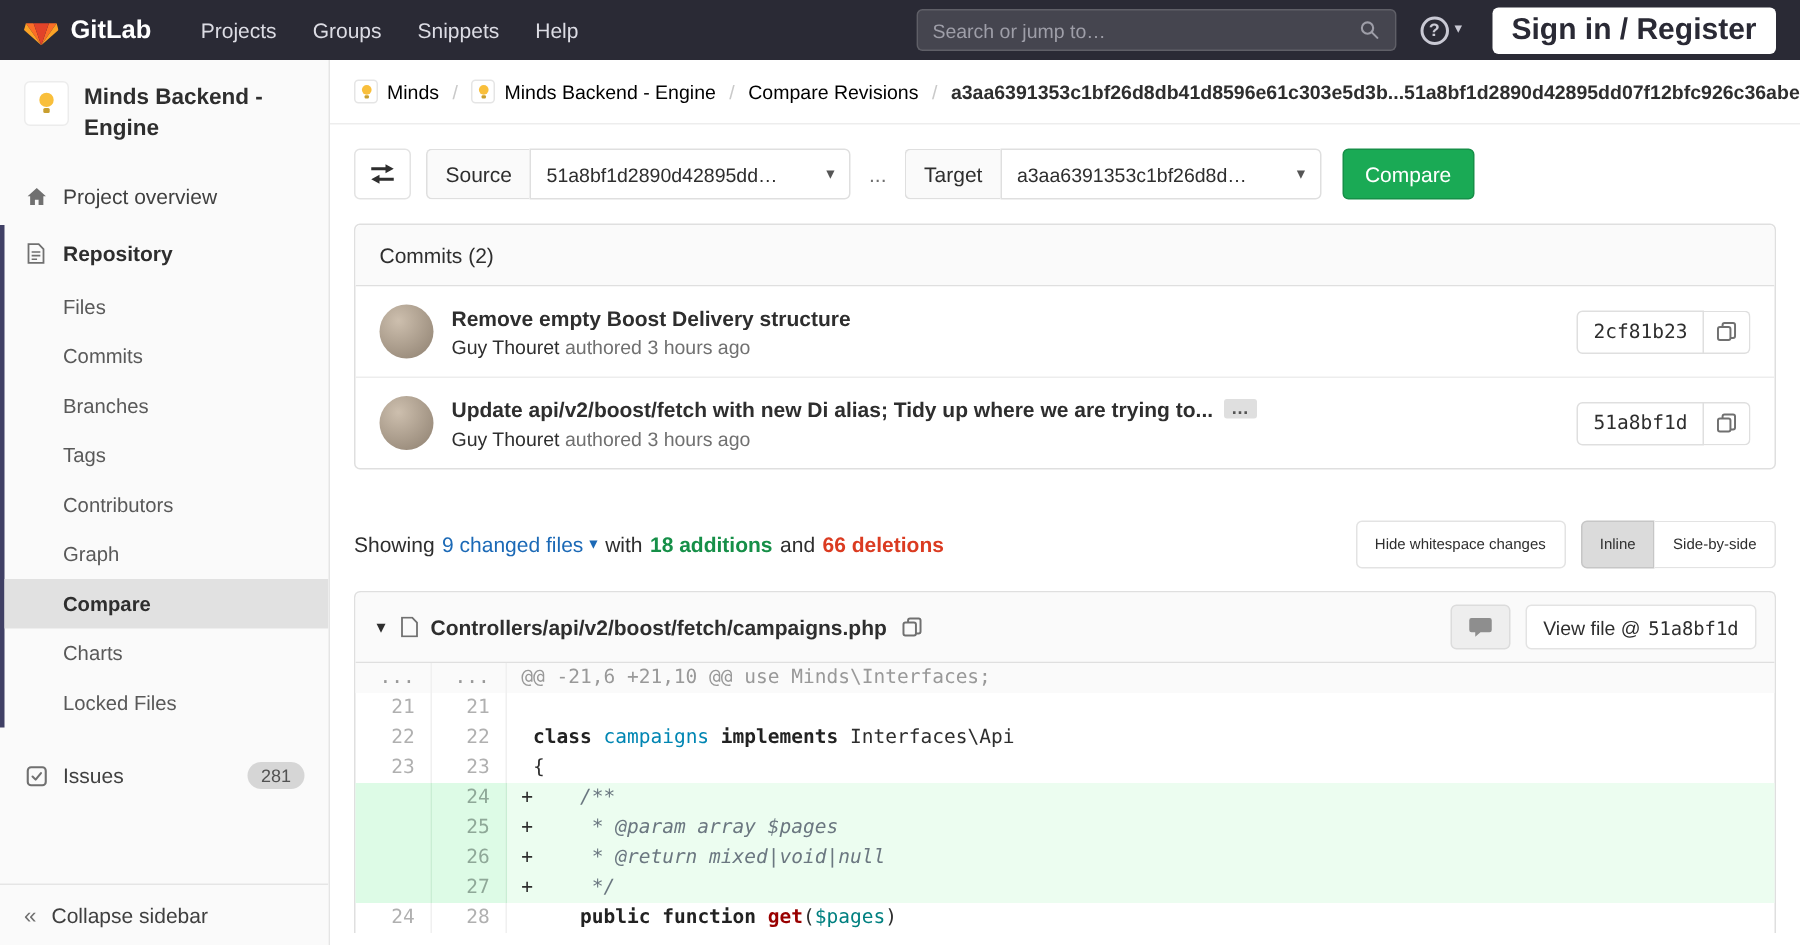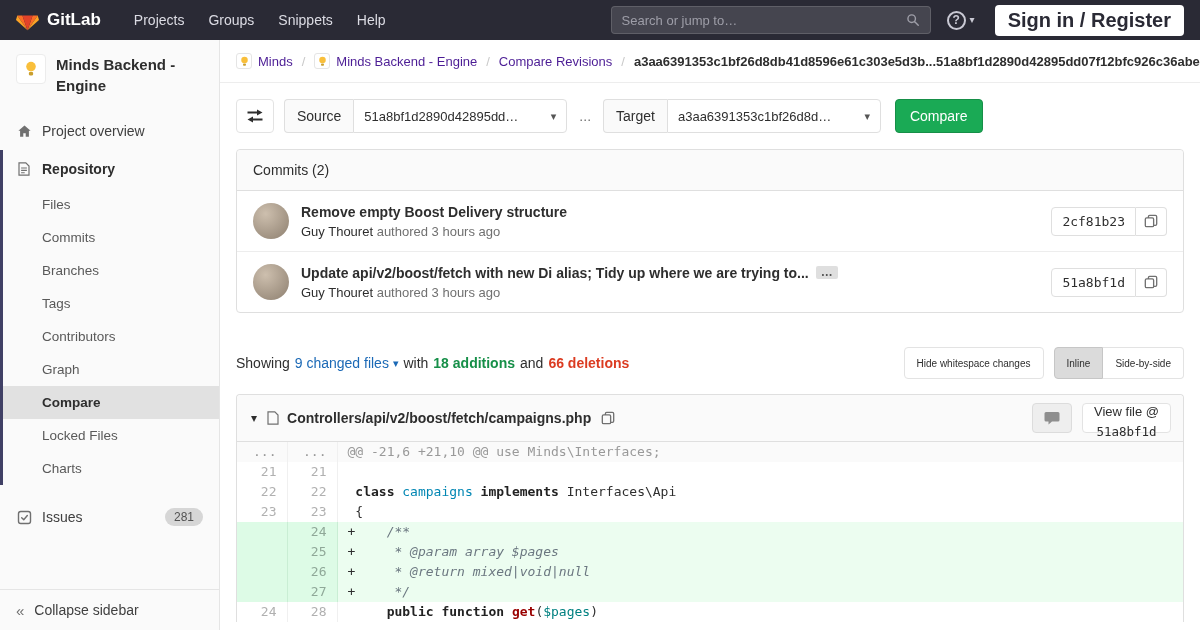--- a/index.html
+++ b/index.html
@@ -38,21 +38,21 @@
   .sub-item { padding: 9px 16px 9px 39px; font-size: 13.5px; color: #595959; cursor: pointer; }
   .sub-item.active { background: #e1e1e1; font-weight: 700; color: #2e2e2e; }
   .issues-item { margin-top: 12px; }
   .count-badge { margin-left: auto; background: #d6d6d6; border-radius: 9px; font-size: 12px; padding: 2px 9px; color: #525252; }
   .collapse-row { position: absolute; bottom: 0; left: 0; right: 0; border-top: 1px solid #e5e5e5; padding: 12px 16px; display: flex; gap: 10px; align-items: center; color: #404040; cursor: pointer; background: #fafafa; font-size: 14px; }
   .collapse-glyph { color: #707070; font-size: 15px; line-height: 1; }
 
   
   .main { flex: 1; overflow: hidden; background: #fff; min-width: 0; }
   .breadcrumbs { display: flex; align-items: center; padding: 13px 16px; border-bottom: 1px solid #ededed; font-size: 13px; color: #707070; white-space: nowrap; overflow: hidden; }
-  .crumb { display: inline-flex; align-items: center; gap: 6px; cursor: pointer; color: #4c1d95; }
+  .crumb { display: inline-flex; align-items: center; gap: 6px; cursor: pointer; color: #000000; }
   .crumb-avatar { width: 16px; height: 16px; border-radius: 3px; border: 1px solid #e5e5e5; background: #fff; display: inline-flex; align-items: center; justify-content: center; flex-shrink: 0; }
   .crumb-sep { margin: 0 9px; color: #c9c9c9; }
   .crumb.current { color: #2e2e2e; font-weight: 600; cursor: default; }
 
   .compare-form { display: flex; align-items: center; padding: 16px; gap: 10px; }
   .icon-btn { background: #fff; border: 1px solid #e3e3e3; border-radius: 4px; height: 34px; min-width: 38px; display: flex; align-items: center; justify-content: center; cursor: pointer; }
   .input-group { display: flex; align-items: stretch; height: 34px; }
   .ig-addon { background: #fafafa; border: 1px solid #dfdfdf; border-right: none; border-radius: 4px 0 0 4px; padding: 0 12px; display: flex; align-items: center; font-size: 14px; color: #2e2e2e; }
   .ig-dropdown { background: #fff; border: 1px solid #dfdfdf; border-radius: 0 4px 4px 0; width: 214px; padding: 0 10px; display: flex; align-items: center; justify-content: space-between; font-size: 13px; color: #2e2e2e; cursor: pointer; gap: 8px; }
   .chev-dark { color: #555; font-size: 11px; line-height: 1; }
@@ -88,21 +88,21 @@
   .btn-group .btn-default:last-child { border-radius: 0 4px 4px 0; border-left: none; }
   .btn-default.active { background: #dbdbdb; border-color: #c6c6c6; }
 
   .diff-card { margin: 0 16px; border: 1px solid #dfdfdf; border-bottom: none; border-radius: 4px 4px 0 0; }
   .diff-header { display: flex; align-items: center; gap: 8px; padding: 8px 12px; background: #fafafa; border-bottom: 1px solid #dfdfdf; border-radius: 4px 4px 0 0; }
   .caret-btn { cursor: pointer; font-size: 12px; color: #2e2e2e; padding: 0 2px; }
   .file-path { font-weight: 700; font-size: 14px; color: #2e2e2e; cursor: pointer; }
   .copy-icon-btn { background: none; border: none; cursor: pointer; display: flex; padding: 2px; }
   .diff-header-right { margin-left: auto; display: flex; gap: 10px; align-items: center; }
   .comment-btn { background: #eee; border: 1px solid #dcdcdc; border-radius: 4px; height: 30px; width: 40px; display: flex; align-items: center; justify-content: center; cursor: pointer; }
-  .view-file-btn { background: #fff; border: 1px solid #e3e3e3; border-radius: 4px; height: 30px; padding: 0 11px; font-size: 13px; display: flex; align-items: center; gap: 5px; cursor: pointer; color: #2e2e2e; flex-direction: column; }
+  .view-file-btn { background: #fff; border: 1px solid #e3e3e3; border-radius: 4px; height: 30px; padding: 0 11px; font-size: 13px; display: flex; align-items: center; gap: 5px; cursor: pointer; color: #2e2e2e; }
   .view-file-btn .mono { font-family: "DejaVu Sans Mono", monospace; font-size: 12.5px; }
 
   .diff-table { width: 100%; border-collapse: collapse; font-family: "DejaVu Sans Mono", monospace; font-size: 13px; }
   .diff-table td { line-height: 20px; padding: 0; vertical-align: top; }
   td.num { width: 50px; min-width: 50px; text-align: right; padding-right: 10px; color: #b0b0b0; border-right: 1px solid #f0f0f0; cursor: pointer; -webkit-user-select: none; user-select: none; }
   td.codecell { padding-left: 10px; white-space: pre; color: #2e2e2e; }
   tr.match td { background: #fafafa; color: #999; }
   tr.match td.codecell { color: #999; }
   tr.add td.num { background: #ddfbe6; color: #8fa898; border-right-color: #c9eed4; }
   tr.add td.codecell { background: #ecfdf0; }
@@ -180,22 +180,22 @@
           <span>Repository</span>
         </div>
         <div>
             <div class="sub-item">Files</div>
             <div class="sub-item">Commits</div>
             <div class="sub-item">Branches</div>
             <div class="sub-item">Tags</div>
             <div class="sub-item">Contributors</div>
             <div class="sub-item">Graph</div>
             <div class="sub-item active">Compare</div>
+            <div class="sub-item">Charts</div>
             <div class="sub-item">Locked Files</div>
-            <div class="sub-item">Charts</div>
           </div>
       </div>
       <div class="side-item issues-item">
         <span class="sicon">
           <svg width="15" height="15" viewBox="0 0 16 16">
               <rect x="1.6" y="1.6" width="12.8" height="12.8" rx="2.4" fill="none" stroke="#707070" stroke-width="1.5"></rect>
               <path d="M5 8.2 7.2 10.4 11 5.8" fill="none" stroke="#707070" stroke-width="1.5" stroke-linecap="round" stroke-linejoin="round"></path>
             </svg>
         </span>
         <span>Issues</span>

